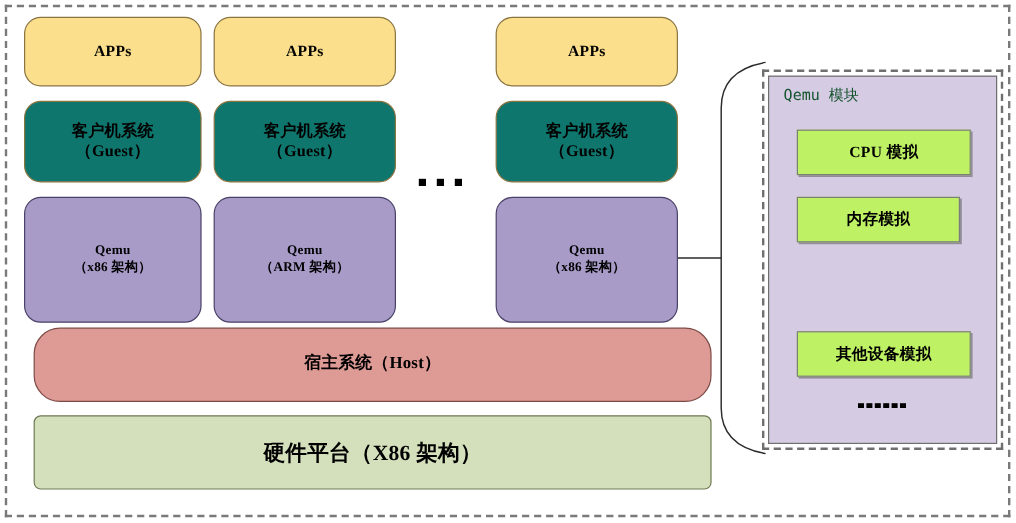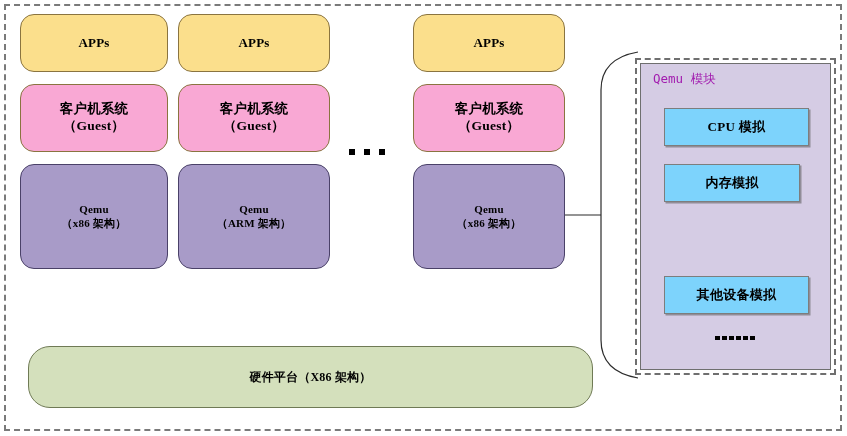--- a/index.html
+++ b/index.html
@@ -29,50 +29,50 @@
     align-items:center;
     justify-content:center;
     text-align:center;
     color:#000;
     font-weight:bold;
     line-height:1.25;
     letter-spacing:0.2px;
     white-space:pre-line;
   }
   .apps{background:#fbdf8c;border-color:#8a7440;font-size:13px;}
-  .guest{background:#f9a8d4;border-color:#8a7440;font-size:13.5px;}
+  .guest{background:#0f766e;border-color:#8a7440;font-size:13.5px;}
   .qemu{background:#a89bc8;border-color:#4a4168;font-size:11px;}
   .host{background:#de9a94;border-color:#7d4a46;font-size:14px;border-radius:22px;}
-  .hw{background:#d4e0bc;border-color:#6f7a55;font-size:12px;border-radius:22px;font-family:Liberation Serif, serif;}
+  .hw{background:#d4e0bc;border-color:#6f7a55;font-size:18px;border-radius:6px;font-family:Liberation Serif, serif;}
 
   
   .dots-h{
     position:absolute;
     display:flex;gap:9px;align-items:center;
   }
   .dots-h i{display:block;width:6px;height:6px;background:#000;}
 
   
   .module-panel{
     position:absolute;
     box-sizing:border-box;
     background:#d5cce4;
     border:1px solid #6f6f6f;
     outline:2px dashed #6f6f6f;
     outline-offset:3px;
   }
   .module-title{
     position:absolute;left:12px;top:7px;
     font-family:"DejaVu Sans Mono","Liberation Mono",monospace;
-    font-size:12.5px;color:#a21caf;
+    font-size:12.5px;color:#14532d;
   }
   .module-box{
     position:absolute;
     box-sizing:border-box;
-    background:#7dd3fc;
+    background:#bef264;
     border:1px solid #7d7d7d;
     box-shadow:1.5px 1.5px 0 rgba(90,90,90,.55);
     display:flex;align-items:center;justify-content:center;
     font-size:13px;font-weight:bold;color:#000;
     letter-spacing:.3px;
   }
   .module-dots{
     position:absolute;display:flex;gap:2px;align-items:center;
   }
   .module-dots i{display:block;width:5px;height:4px;background:#000;}
@@ -103,20 +103,21 @@
     <i></i>
     <i></i>
   </div>
 
   <div class="box apps" style="left:413px;top:14px;width:152px;height:58px;">APPs</div>
   <div class="box guest" style="left:413px;top:84px;width:152px;height:68px;">客户机系统
 （Guest）</div>
   <div class="box qemu" style="left:413px;top:164px;width:152px;height:105px;">Qemu
 （x86 架构）</div>
 
+  <div class="box host" style="left:28px;top:273px;width:565px;height:62px;">宿主系统（Host）</div>
 
   <div class="box hw" style="left:28px;top:346px;width:565px;height:62px;">硬件平台（X86 架构）</div>
 
   <svg class="connector" width="90" height="330" viewBox="0 0 90 330">
     <path d="M 78 2 C 55 6 41 18 41 40 L 41 290 C 41 312 55 324 78 328" fill="none" stroke="#2b2b2b" stroke-width="1.2"></path>
     <line x1="5" y1="165" x2="41" y2="165" stroke="#2b2b2b" stroke-width="1.2"></line>
   </svg>
 
   <div class="module-panel" style="left:640px;top:63px;width:191px;height:307px;">
 

